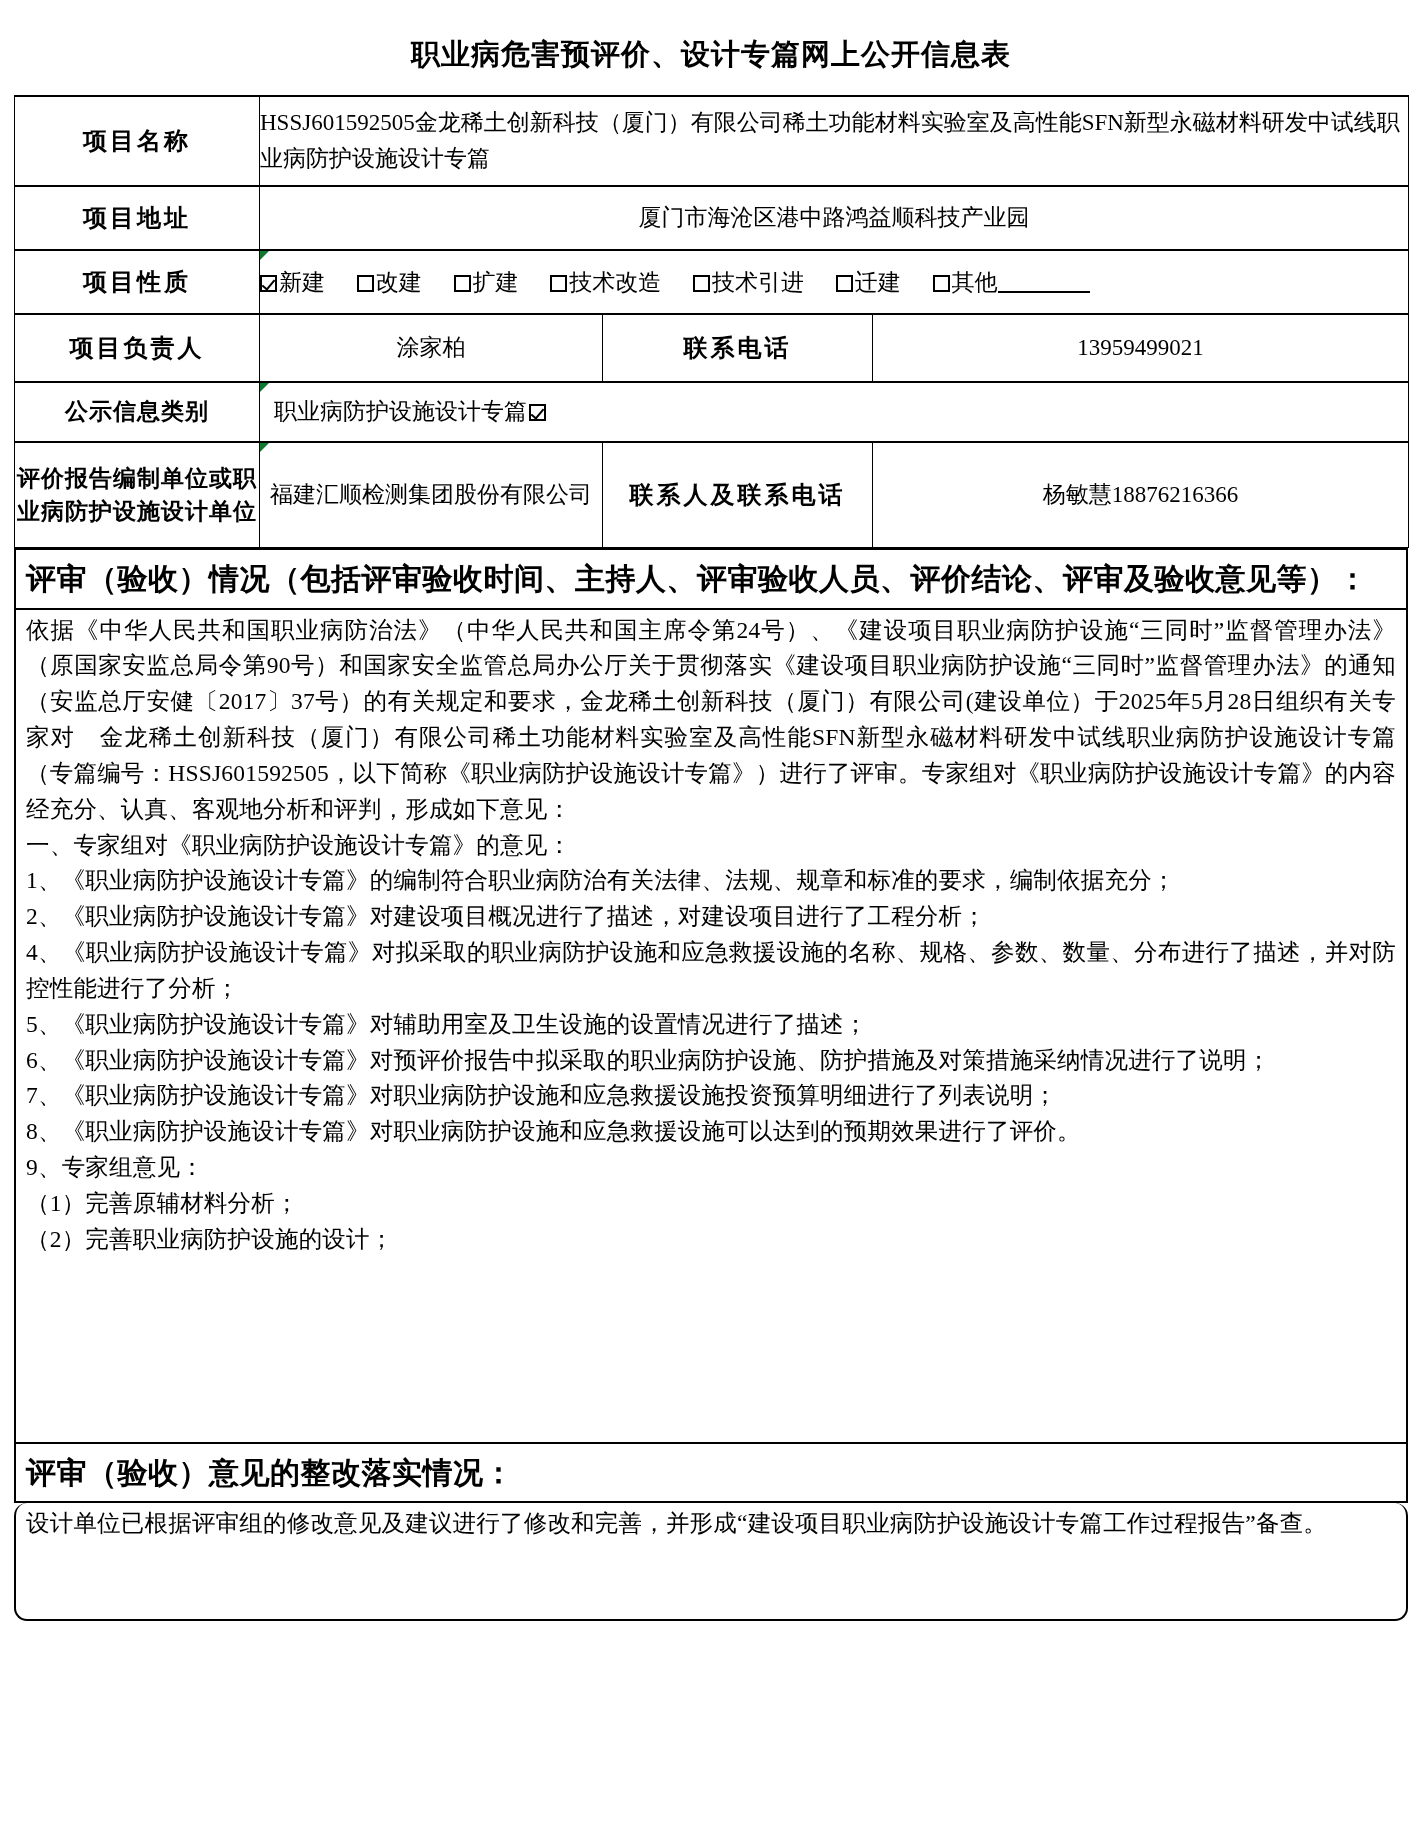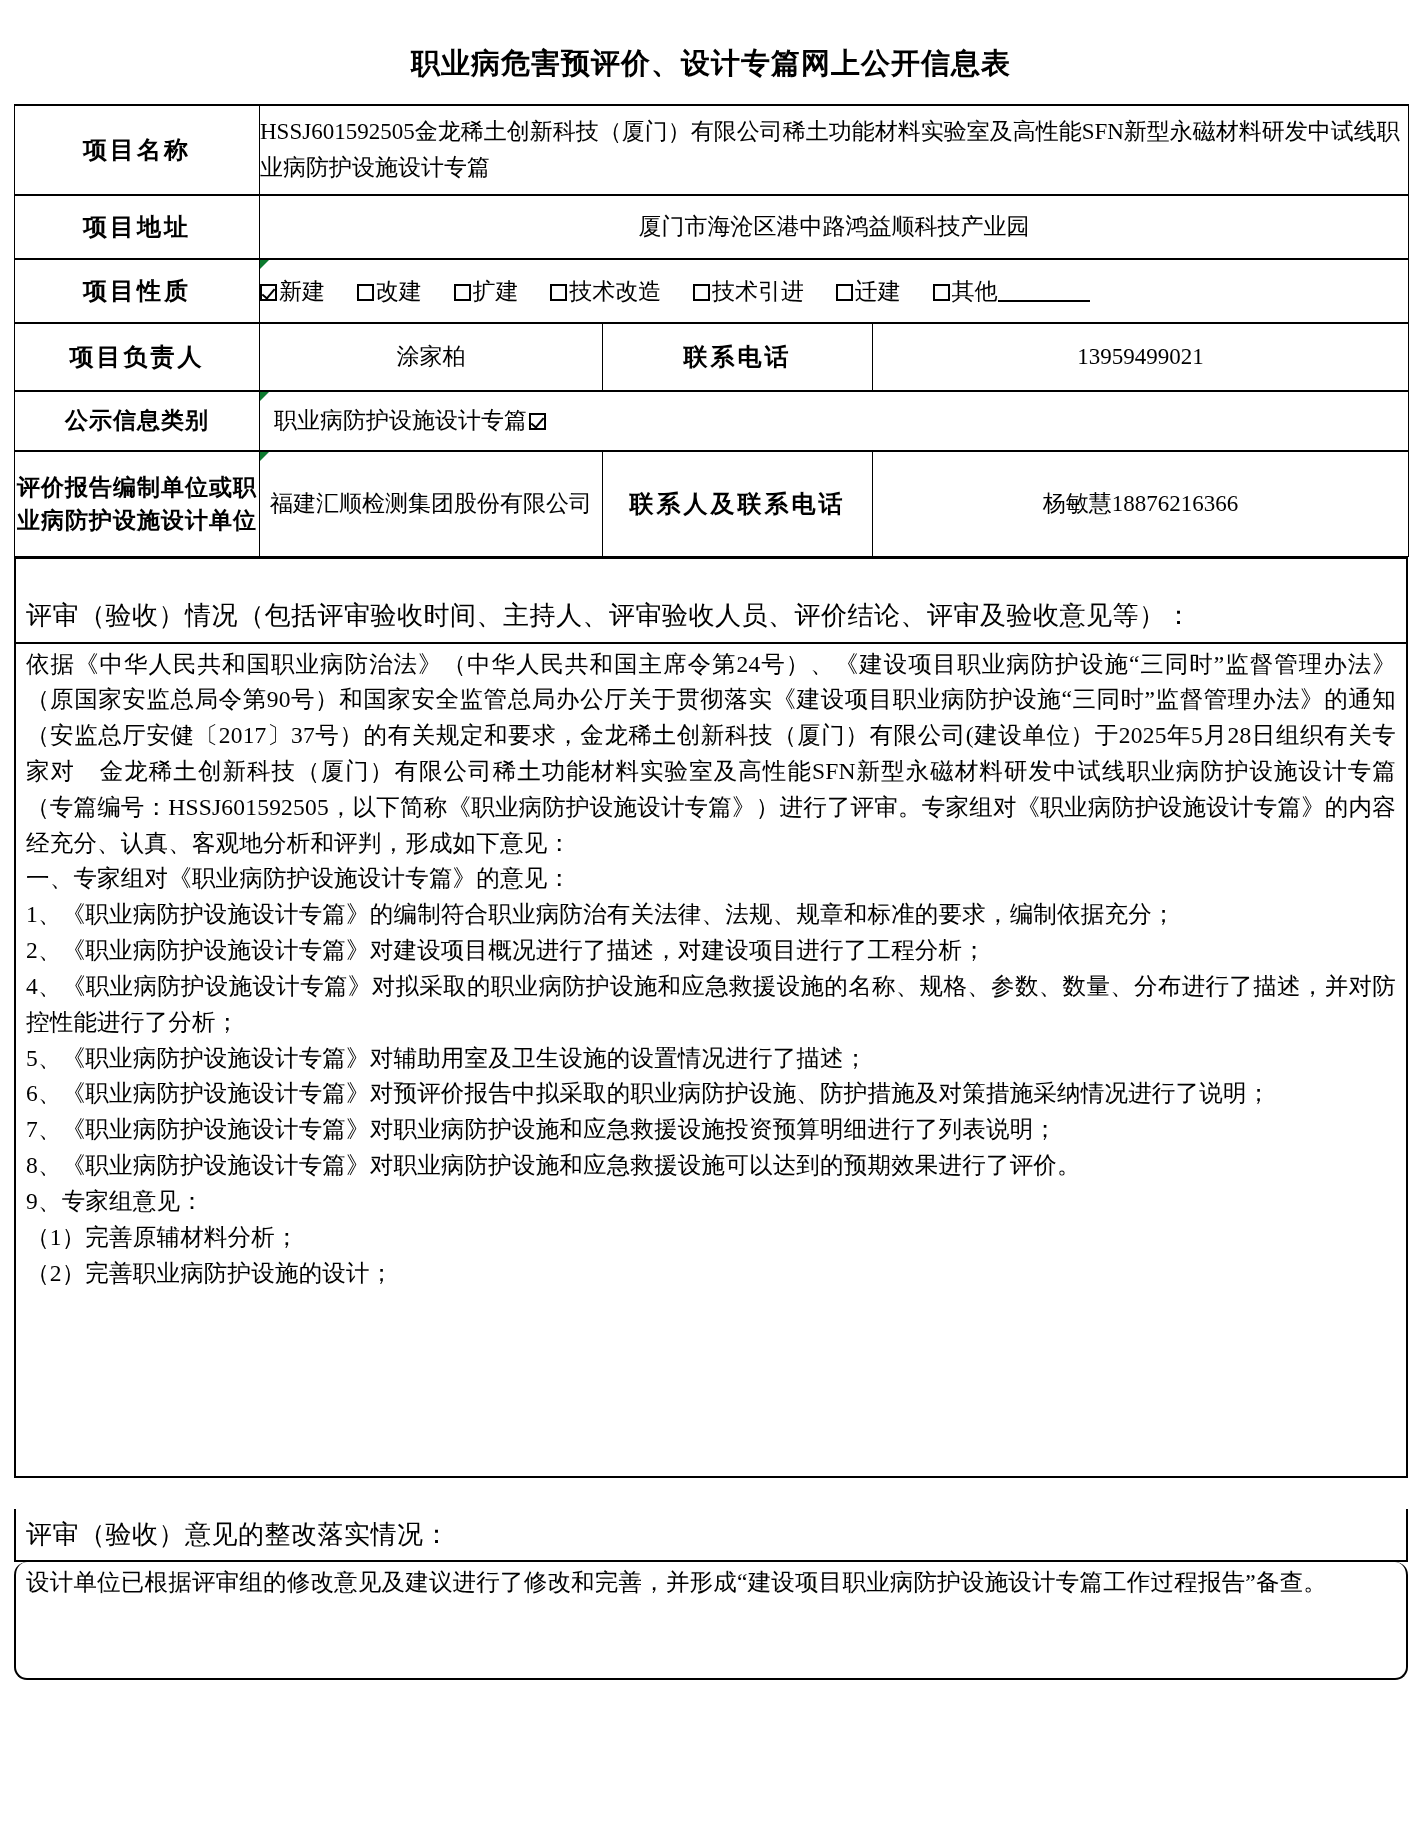--- a/index.html
+++ b/index.html
@@ -12,21 +12,21 @@
     height: 1842px;
     overflow: hidden;
     font-family: "Liberation Serif", "DejaVu Serif", serif;
     color: #000000;
   }
   .page {
     position: relative;
     width: 1422px;
     height: 1842px;
     box-sizing: border-box;
-    padding: 16px 14px;
+    padding: 7px 14px;
   }
 
   
   .doc-title {
     text-align: center;
     font-size: 29px;
     font-weight: bold;
     letter-spacing: 1px;
     line-height: 1;
     padding-top: 33px;
@@ -140,26 +140,25 @@
 
   
   .block {
     width: 1394px;
     box-sizing: border-box;
     border: 2px solid #000;
     border-top: none;
   }
   .block.first { border-top: 2px solid #000; }
   .block-head {
-    font-size: 26px;
-    font-weight: normal;
+    font-size: 30px;
+    font-weight: bold;
     line-height: 1.52;
     padding: 6px 8px 6px 10px;
     letter-spacing: 0.5px;
-    margin-top: 31px;
   }
   .block-body {
     font-size: 23.5px;
     line-height: 1.525;
     padding: 3px 10px 4px 10px;
     letter-spacing: 0.2px;
   }
   .block-body p { margin: 0; text-align: justify; text-justify: inter-ideograph; }
   .clip {
     height: 834px;

